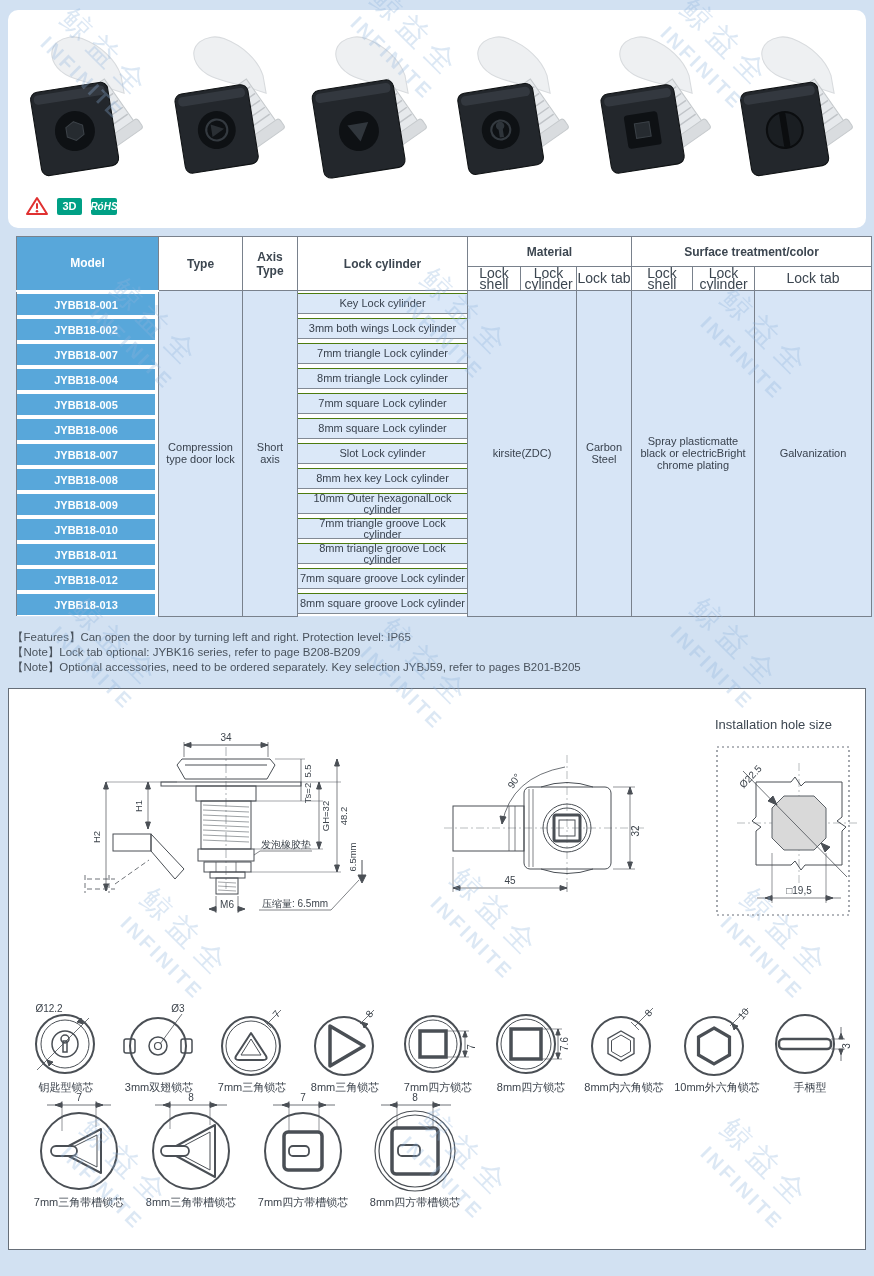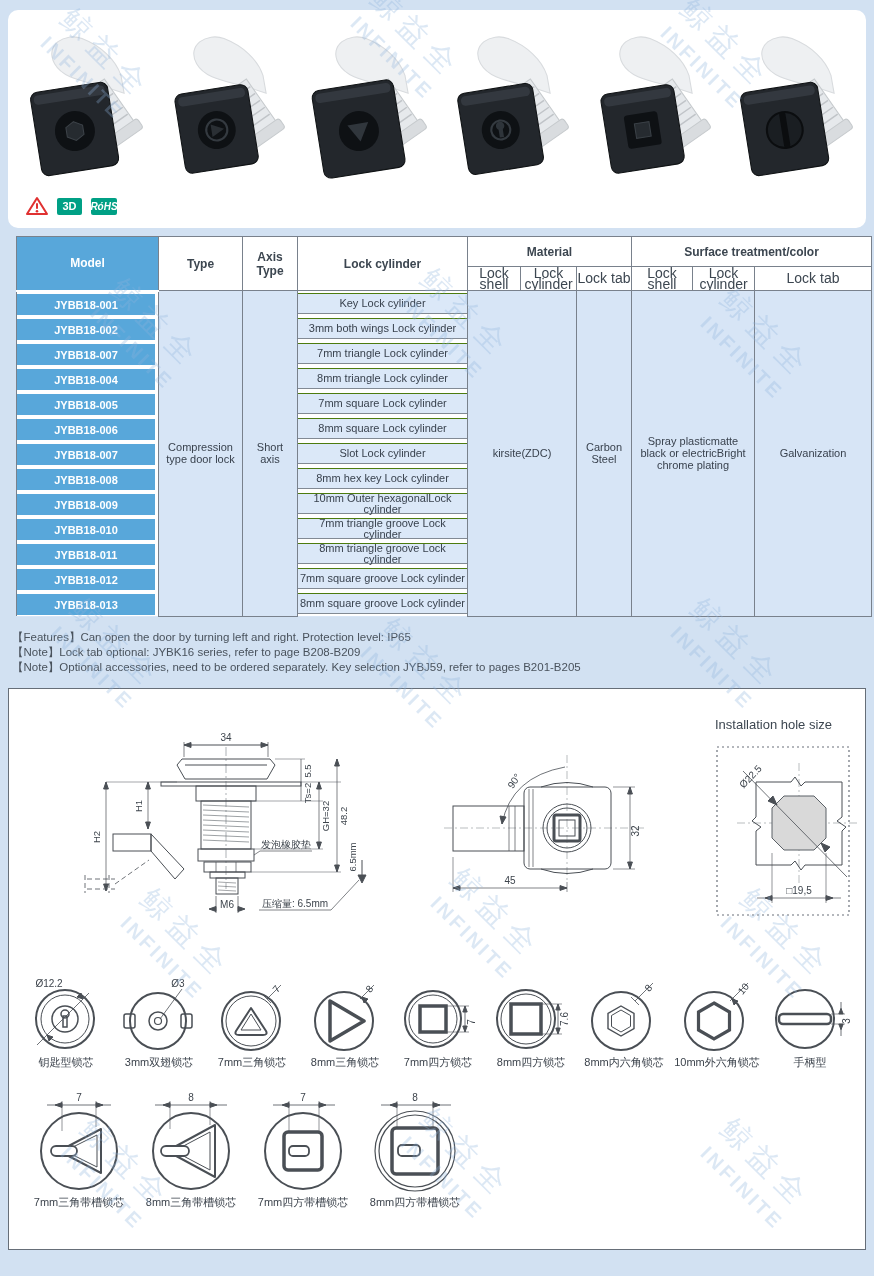--- a/index.html
+++ b/index.html
@@ -36,21 +36,21 @@
   
   .notes { position:absolute; left:12px; top:630px; z-index:2; font-size:11.5px; color:#49525c; }
   .notes p { line-height:15px; }
   
   .draw-panel { position:absolute; left:8px; top:688px; width:858px; height:562px; background:#fff; border:1px solid #666e78; z-index:2; }
   .inst-title { position:absolute; left:706px; top:28px; font-size:13px; color:#3c4650; }
   .inst-box { position:absolute; left:700px; top:46px; }
   .dwg text { font-family:"Liberation Sans", sans-serif; fill:#3d444c; }
   .cyl-row1 { position:absolute; left:12px; top:288px; width:834px; display:flex; justify-content:space-between; }
   .cyl-row2 { position:absolute; left:16px; top:402px; display:flex; }
-  .cyl-item  { width:90px;  text-align:center; }
+  .cyl-item  { width:90px;  text-align:center;margin-top:25px; }
   .cyl-item2 { width:108px; text-align:center; margin-right:4px; }
   .cyl-label { font-size:11px; color:#3c434c; margin-top:2px; white-space:nowrap; }
   svg { display:block; }
   .cyl-item svg, .cyl-item2 svg { margin:0 auto; }
 </style>
 </head>
 <body>
 
 <div class="wm-layer">
   <div class="wm" style="left:40px;top:30px">

